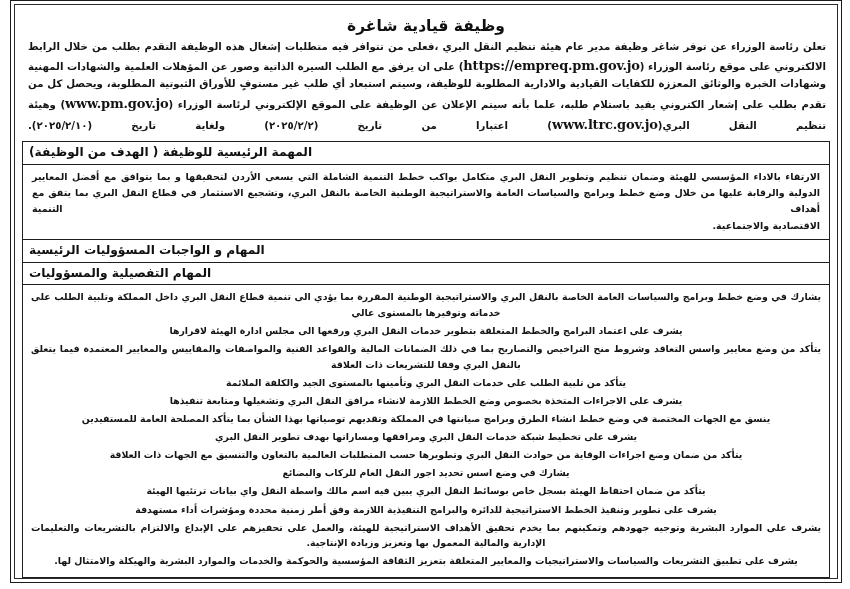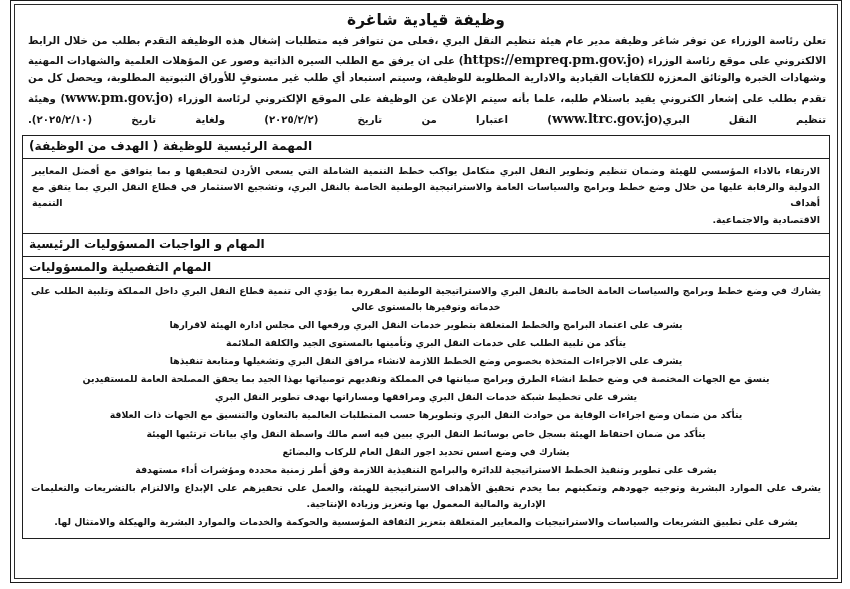--- a/index.html
+++ b/index.html
@@ -41,21 +41,21 @@
     box-sizing: border-box;
   }
 
   .content {
     position: absolute;
     left: 16px;
     top: 2px;
     width: 820px;
     height: 580px;
     box-sizing: border-box;
-    padding: 8px 6px 0 6px;
+    padding: 14px 6px 0 6px;
   }
 
   
   .doc-title {
     text-align: center;
     font-weight: bold;
     font-size: 15.5px;
     letter-spacing: 0px;
     color: #111;
     margin: 2px 0 3px 0;
@@ -156,27 +156,28 @@
       </div>
     </div>
 
     <div class="sec-box">
       <div class="sec-head">المهام و الواجبات المسؤوليات الرئيسية</div>
       <div class="sec-head">المهام التفصيلية والمسؤوليات</div>
 
       <ul class="resp-list">
         <li class="multi">يشارك في وضع خطط وبرامج والسياسات العامة الخاصة بالنقل البري والاستراتيجية الوطنية المقررة بما يؤدي الى تنمية قطاع النقل البري داخل المملكة وتلبية الطلب على خدماته وتوفيرها بالمستوى عالي</li>
         <li>يشرف على اعتماد البرامج والخطط المتعلقة بتطوير خدمات النقل البري ورفعها الى مجلس ادارة الهيئة لاقرارها</li>
+        <li class="multi">يتأكد من  وضع معايير واسس التعاقد وشروط منح التراخيص والتصاريح بما في ذلك الضمانات المالية والقواعد الفنية والمواصفات والمقاييس والمعايير المعتمدة فيما يتعلق بالنقل البري وفقا للتشريعات ذات العلاقة</li>
         <li>يتأكد من تلبية الطلب على خدمات النقل البري وتأمينها بالمستوى الجيد والكلفة الملائمة</li>
         <li>يشرف على الاجراءات المتخذة بخصوص وضع الخطط اللازمة لانشاء مرافق النقل البري وتشغيلها ومتابعة تنفيذها</li>
-        <li>ينسق مع الجهات المختصة في وضع خطط انشاء الطرق وبرامج صيانتها في المملكة وتقديهم توصياتها بهذا الجيد بما يحقق المصلحة العامة للمستفيدين</li>
+        <li>ينسق مع الجهات المختصة في وضع خطط انشاء الطرق وبرامج صيانتها في المملكة وتقديهم توصياتها بهذا الشأن بما يتأكد المصلحة العامة للمستفيدين</li>
         <li>يشرف على تخطيط شبكة خدمات النقل البري ومرافقها ومساراتها بهدف تطوير النقل البري</li>
         <li>يتأكد من ضمان وضع اجراءات الوقاية من حوادث النقل البري وتطويرها حسب المتطلبات العالمية بالتعاون والتنسيق مع الجهات ذات العلاقة</li>
+        <li>يشارك في وضع اسس تحديد اجور النقل العام للركاب والبضائع</li>
         <li>يتأكد من ضمان احتفاظ الهيئة بسجل خاص بوسائط النقل البري يبين فيه اسم مالك واسطة النقل واي بيانات ترتئيها الهيئة</li>
-        <li>يشارك في وضع اسس تحديد اجور النقل العام للركاب والبضائع</li>
         <li>يشرف على تطوير وتنفيذ الخطط الاستراتيجية للدائرة والبرامج التنفيذية اللازمة وفق أطر زمنية محددة ومؤشرات أداء مستهدفة</li>
         <li class="multi">يشرف على الموارد البشرية وتوجيه جهودهم وتمكينهم بما يخدم تحقيق الأهداف الاستراتيجية للهيئة، والعمل على تحفيزهم على الإبداع والالتزام بالتشريعات والتعليمات الإدارية والمالية المعمول بها وتعزيز وزيادة الإنتاجية.</li>
         <li>يشرف على تطبيق التشريعات والسياسات والاستراتيجيات والمعايير المتعلقة بتعزيز الثقافة المؤسسية والحوكمة والخدمات والموارد البشرية والهيكلة والامتثال لها.</li>
 
       </ul>
     </div>
 
   </div>
 </div>
 

